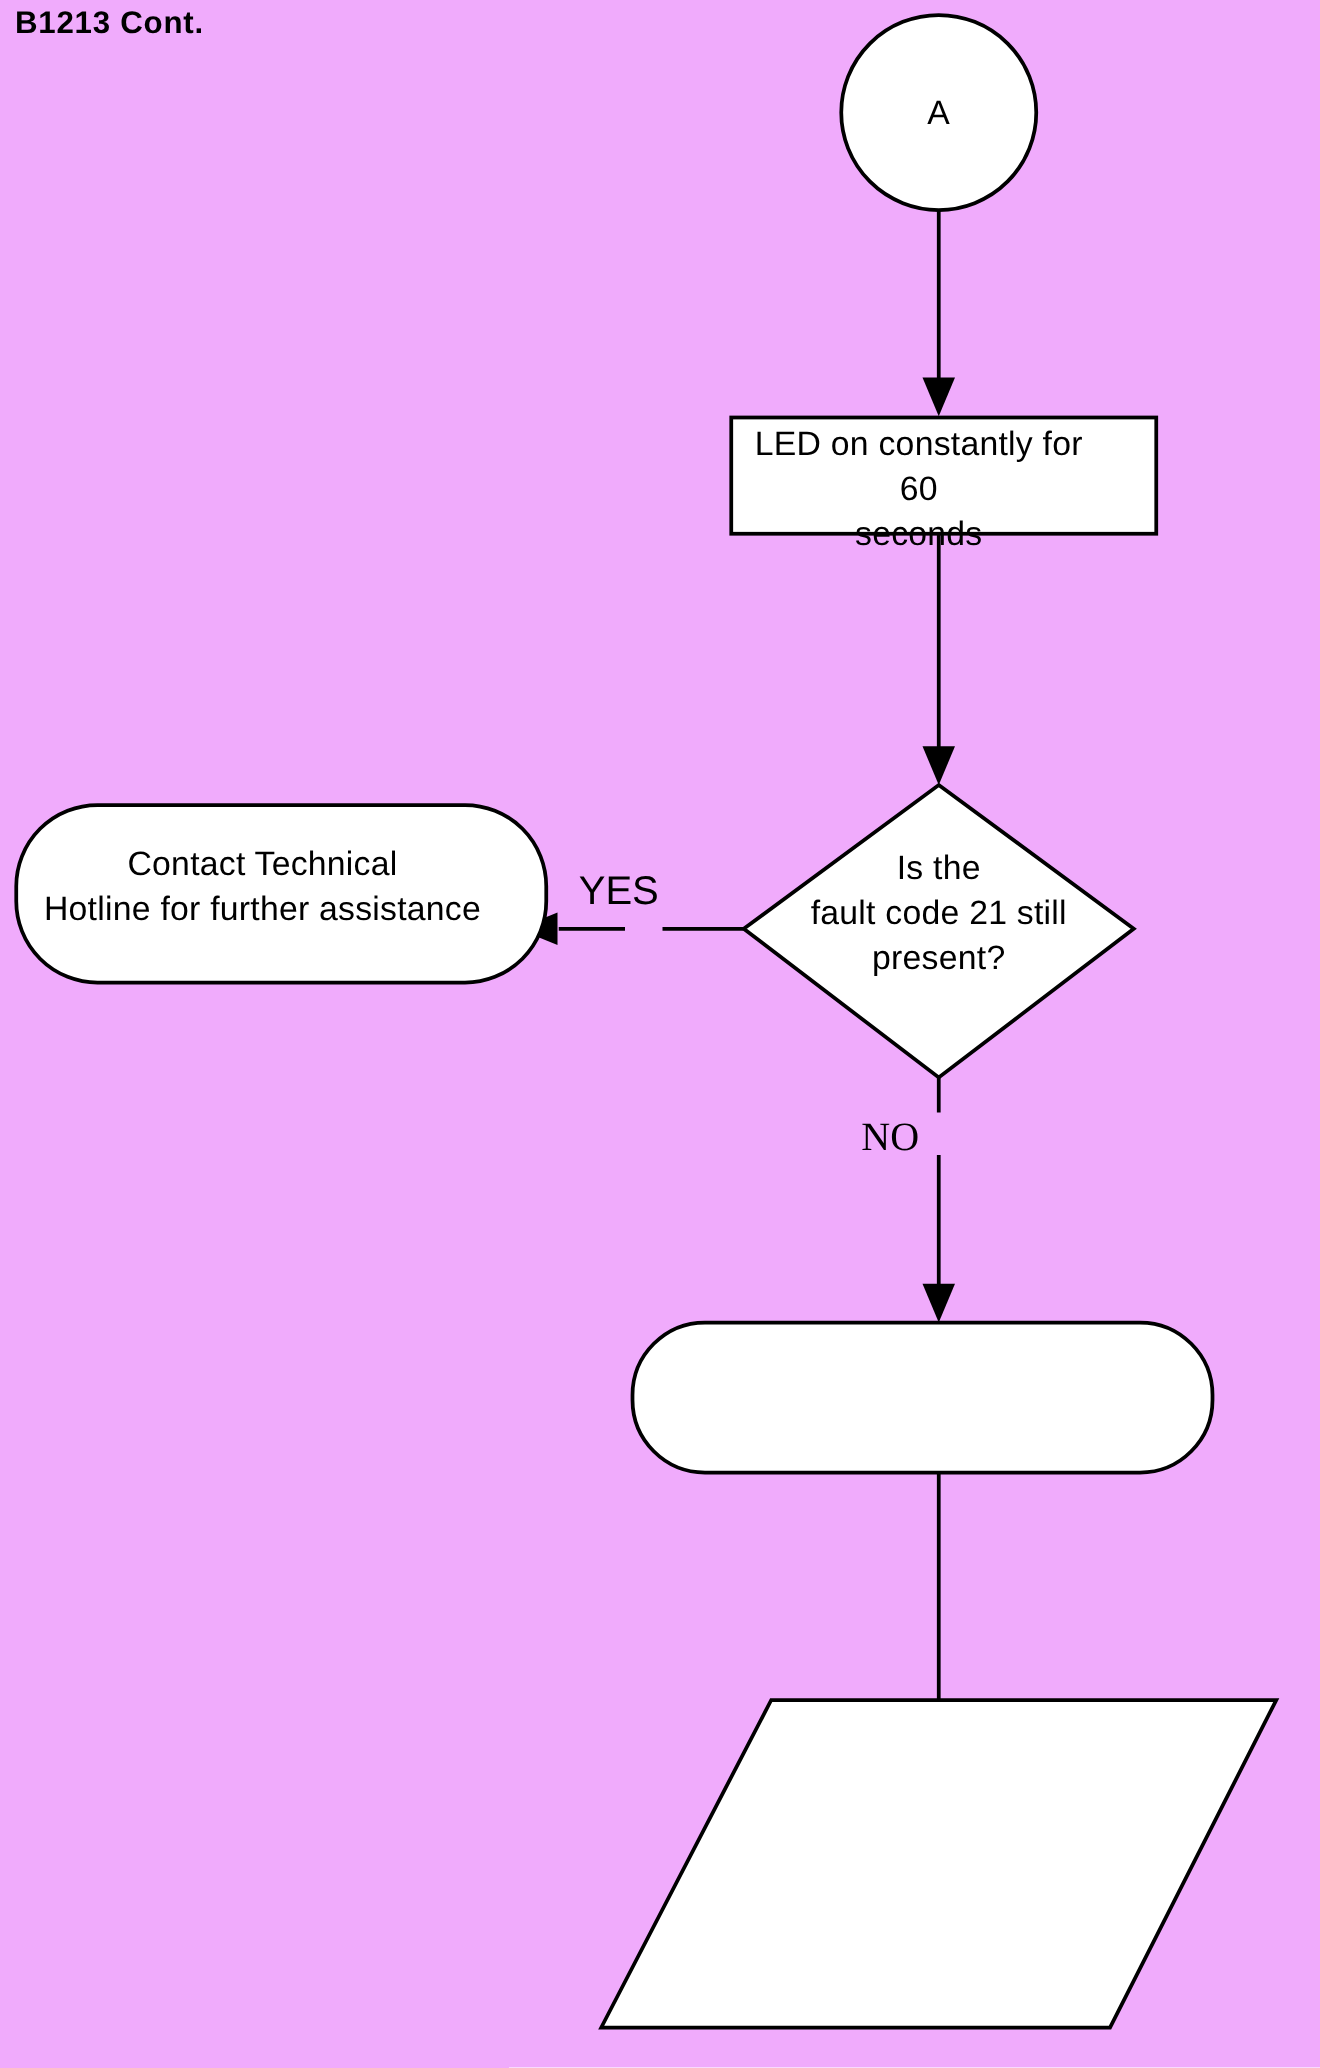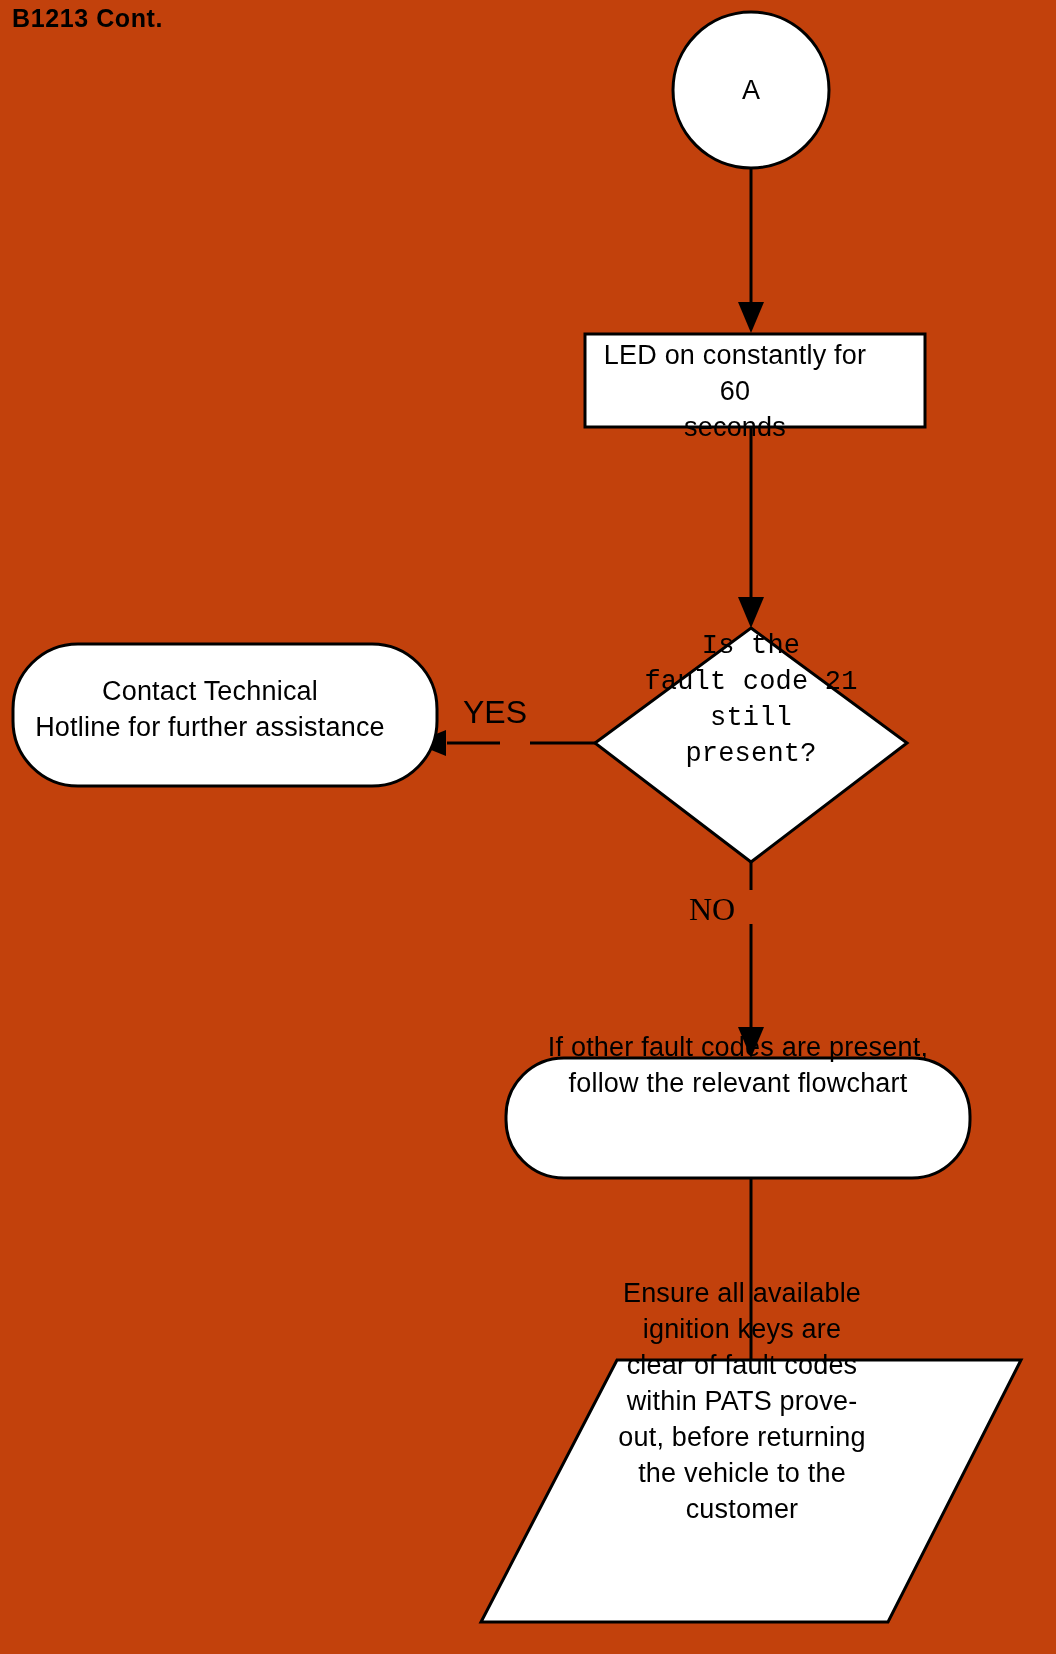--- a/index.html
+++ b/index.html
@@ -8,21 +8,21 @@
     background: #ffffff;
   }
   body {
     font-family: "Liberation Sans", sans-serif;
     color: #000000;
   }
   #page {
     position: relative;
     width: 1056px;
     height: 1654px;
-    background: #c2410c;
+    background: #f0abfc;
     overflow: hidden;
   }
   #flow-svg {
     position: absolute;
     top: 0;
     left: 0;
     width: 1056px;
     height: 1654px;
   }
   .shape-stroke {
@@ -64,21 +64,21 @@
     top: 4px;
     font-family: "Liberation Sans", sans-serif;
     font-size: 25px;
     font-weight: bold;
     letter-spacing: 0.6px;
     color: #000000;
   }
   
   #text-connector-a   { left: 672px; top: 72px;  width: 158px; font-size: 27px; }
   #text-led-box       { left: 588px; top: 337px; width: 294px; }
-  #text-decision      { left: 620px; top: 628px; width: 262px; font-family: Liberation Mono, monospace; }
+  #text-decision      { left: 620px; top: 676px; width: 262px; }
   #text-contact       { left: 6px;  top: 673px; width: 408px; }
   #text-other-codes   { left: 512px; top: 1029px;width: 452px; }
   #text-ensure        { left: 592px; top: 1275px;width: 300px; }
   #label-yes          { left: 463px; top: 697px; }
   #label-no           { left: 689px; top: 894px; font-family: Liberation Serif, serif; }
 </style>
 </head>
 <body>
 
 <div id="page">
@@ -121,28 +121,19 @@
   <div class="node-text" id="text-led-box">LED on constantly for 60
 seconds</div>
 
   <div class="node-text" id="text-decision">Is the
 fault code 21 still
 present?</div>
 
   <div class="node-text" id="text-contact">Contact Technical
 Hotline for further assistance</div>
 
-  <div class="node-text" id="text-other-codes">If other fault codes are present,
-follow the relevant flowchart</div>
 
-  <div class="node-text" id="text-ensure">Ensure all available
-ignition keys are
-clear of fault codes
-within PATS prove-
-out, before returning
-the vehicle to the
-customer</div>
 
   <div class="edge-label" id="label-yes">YES</div>
 
   <div class="edge-label" id="label-no">NO</div>
 
 </div>
 
 </body></html>

